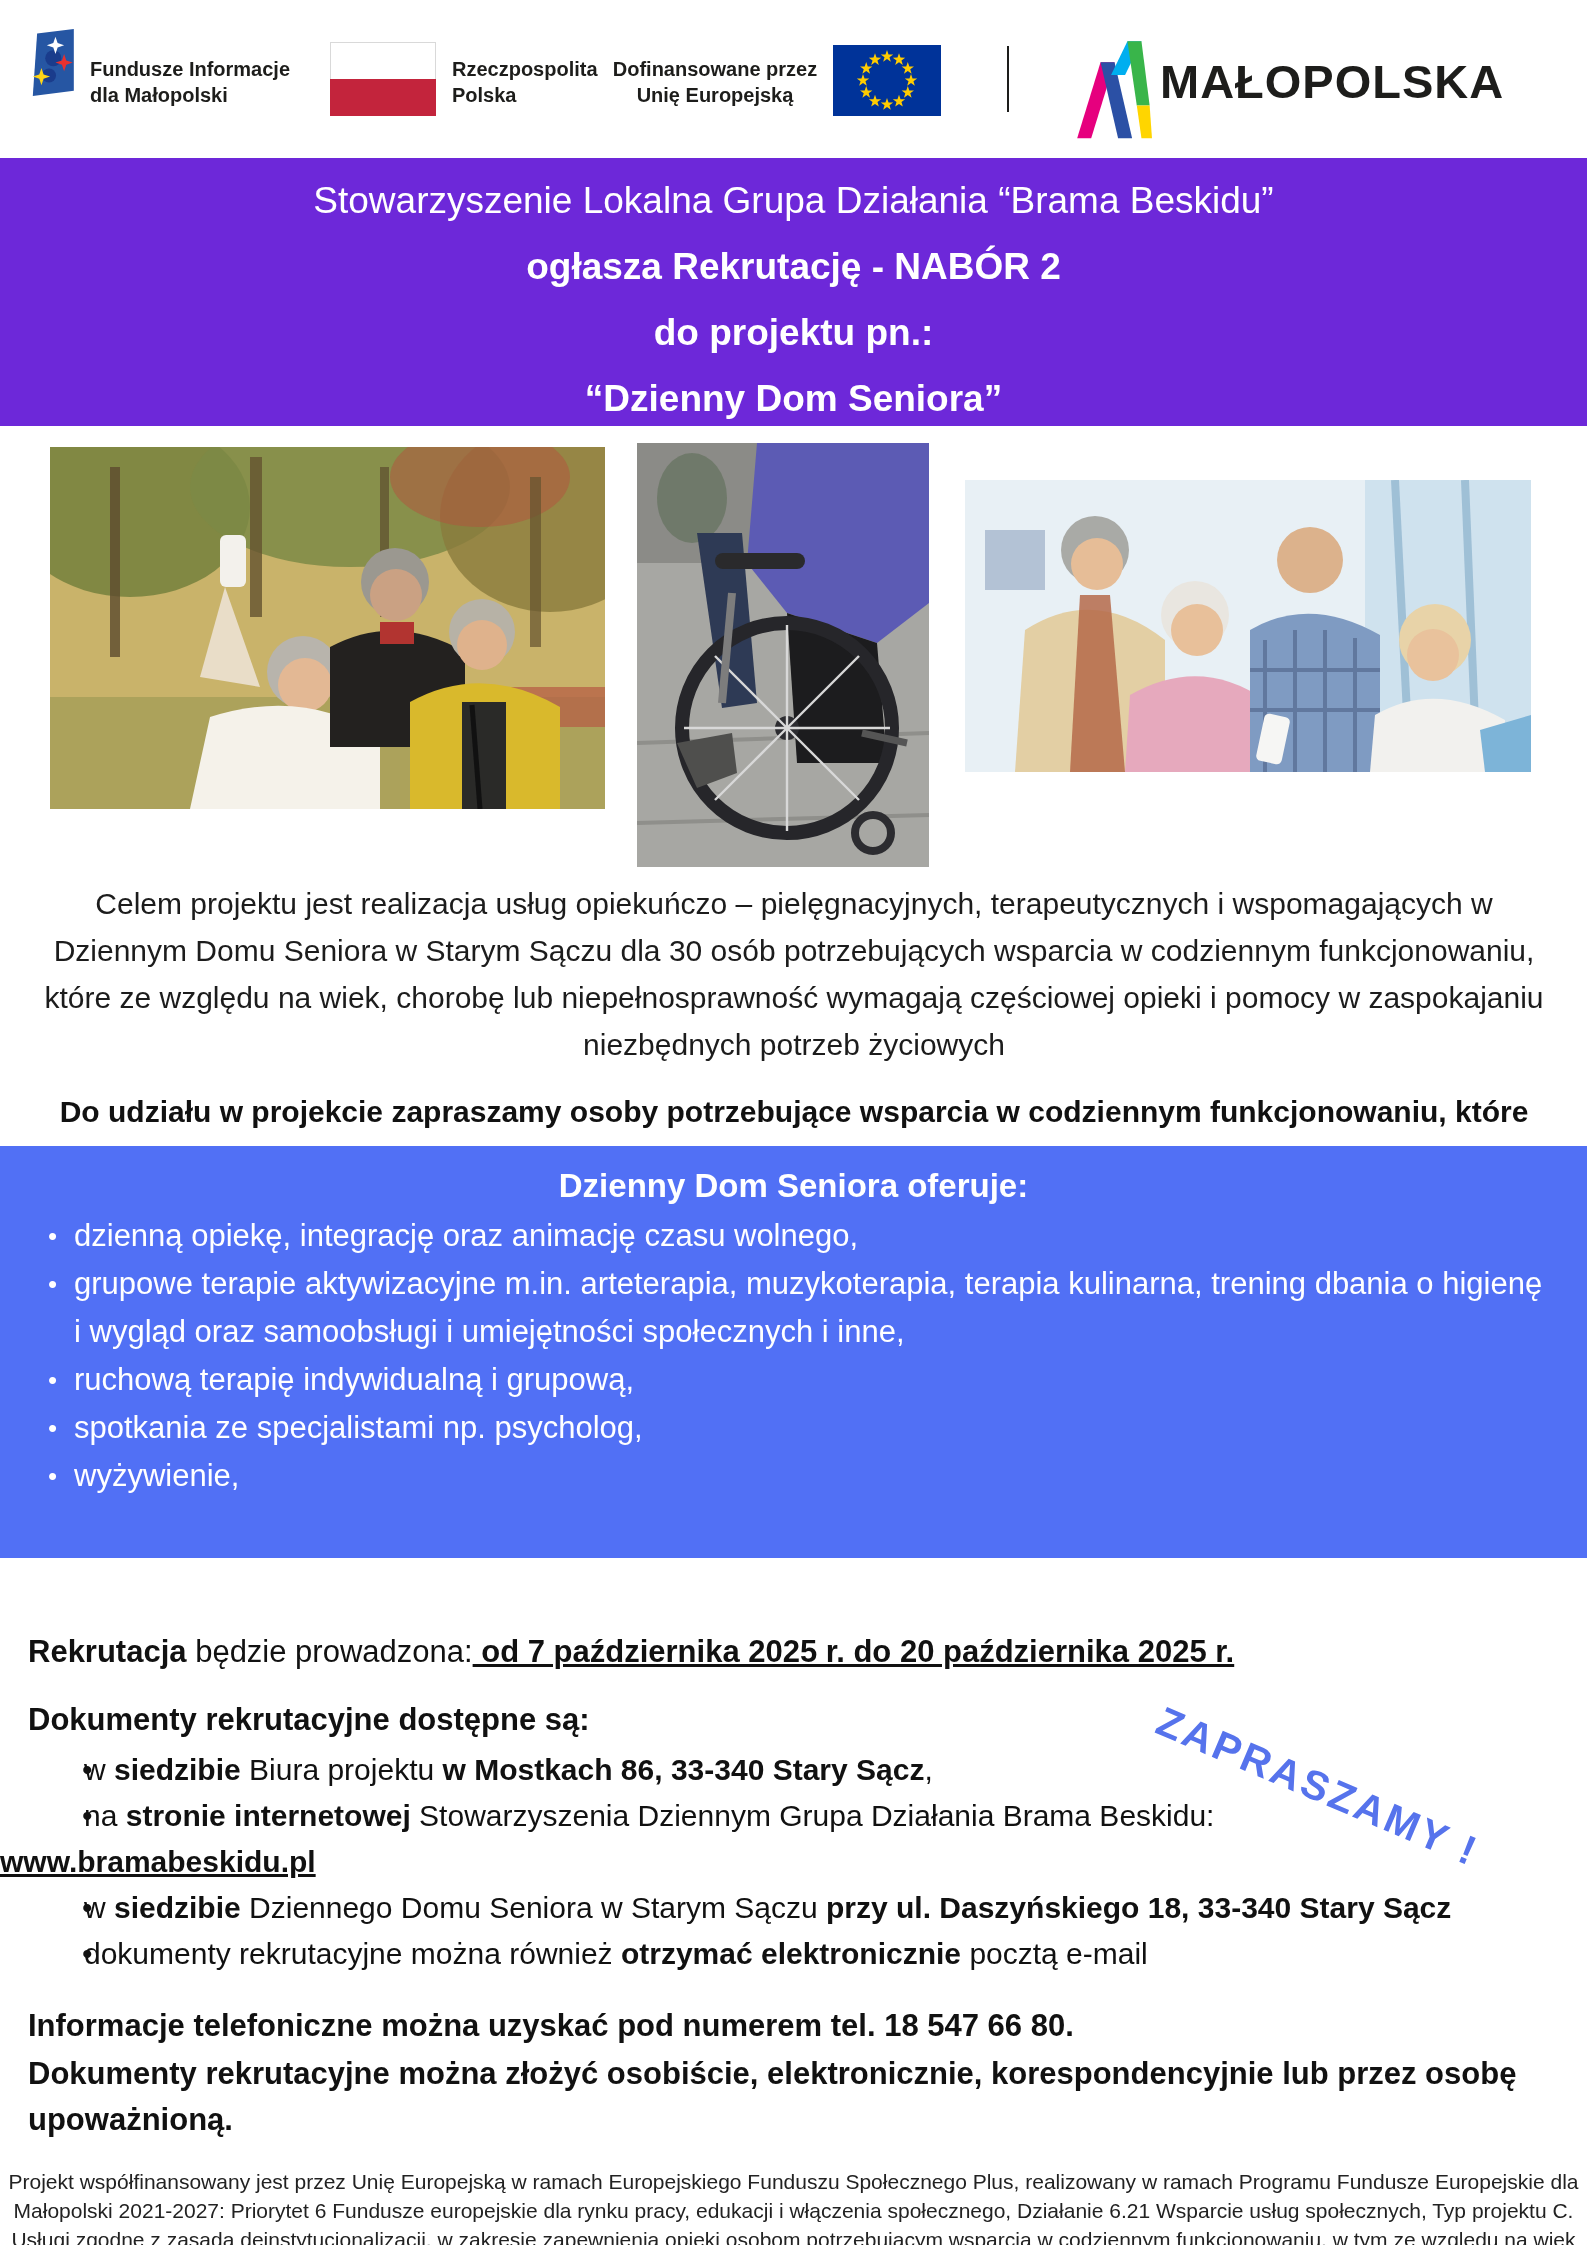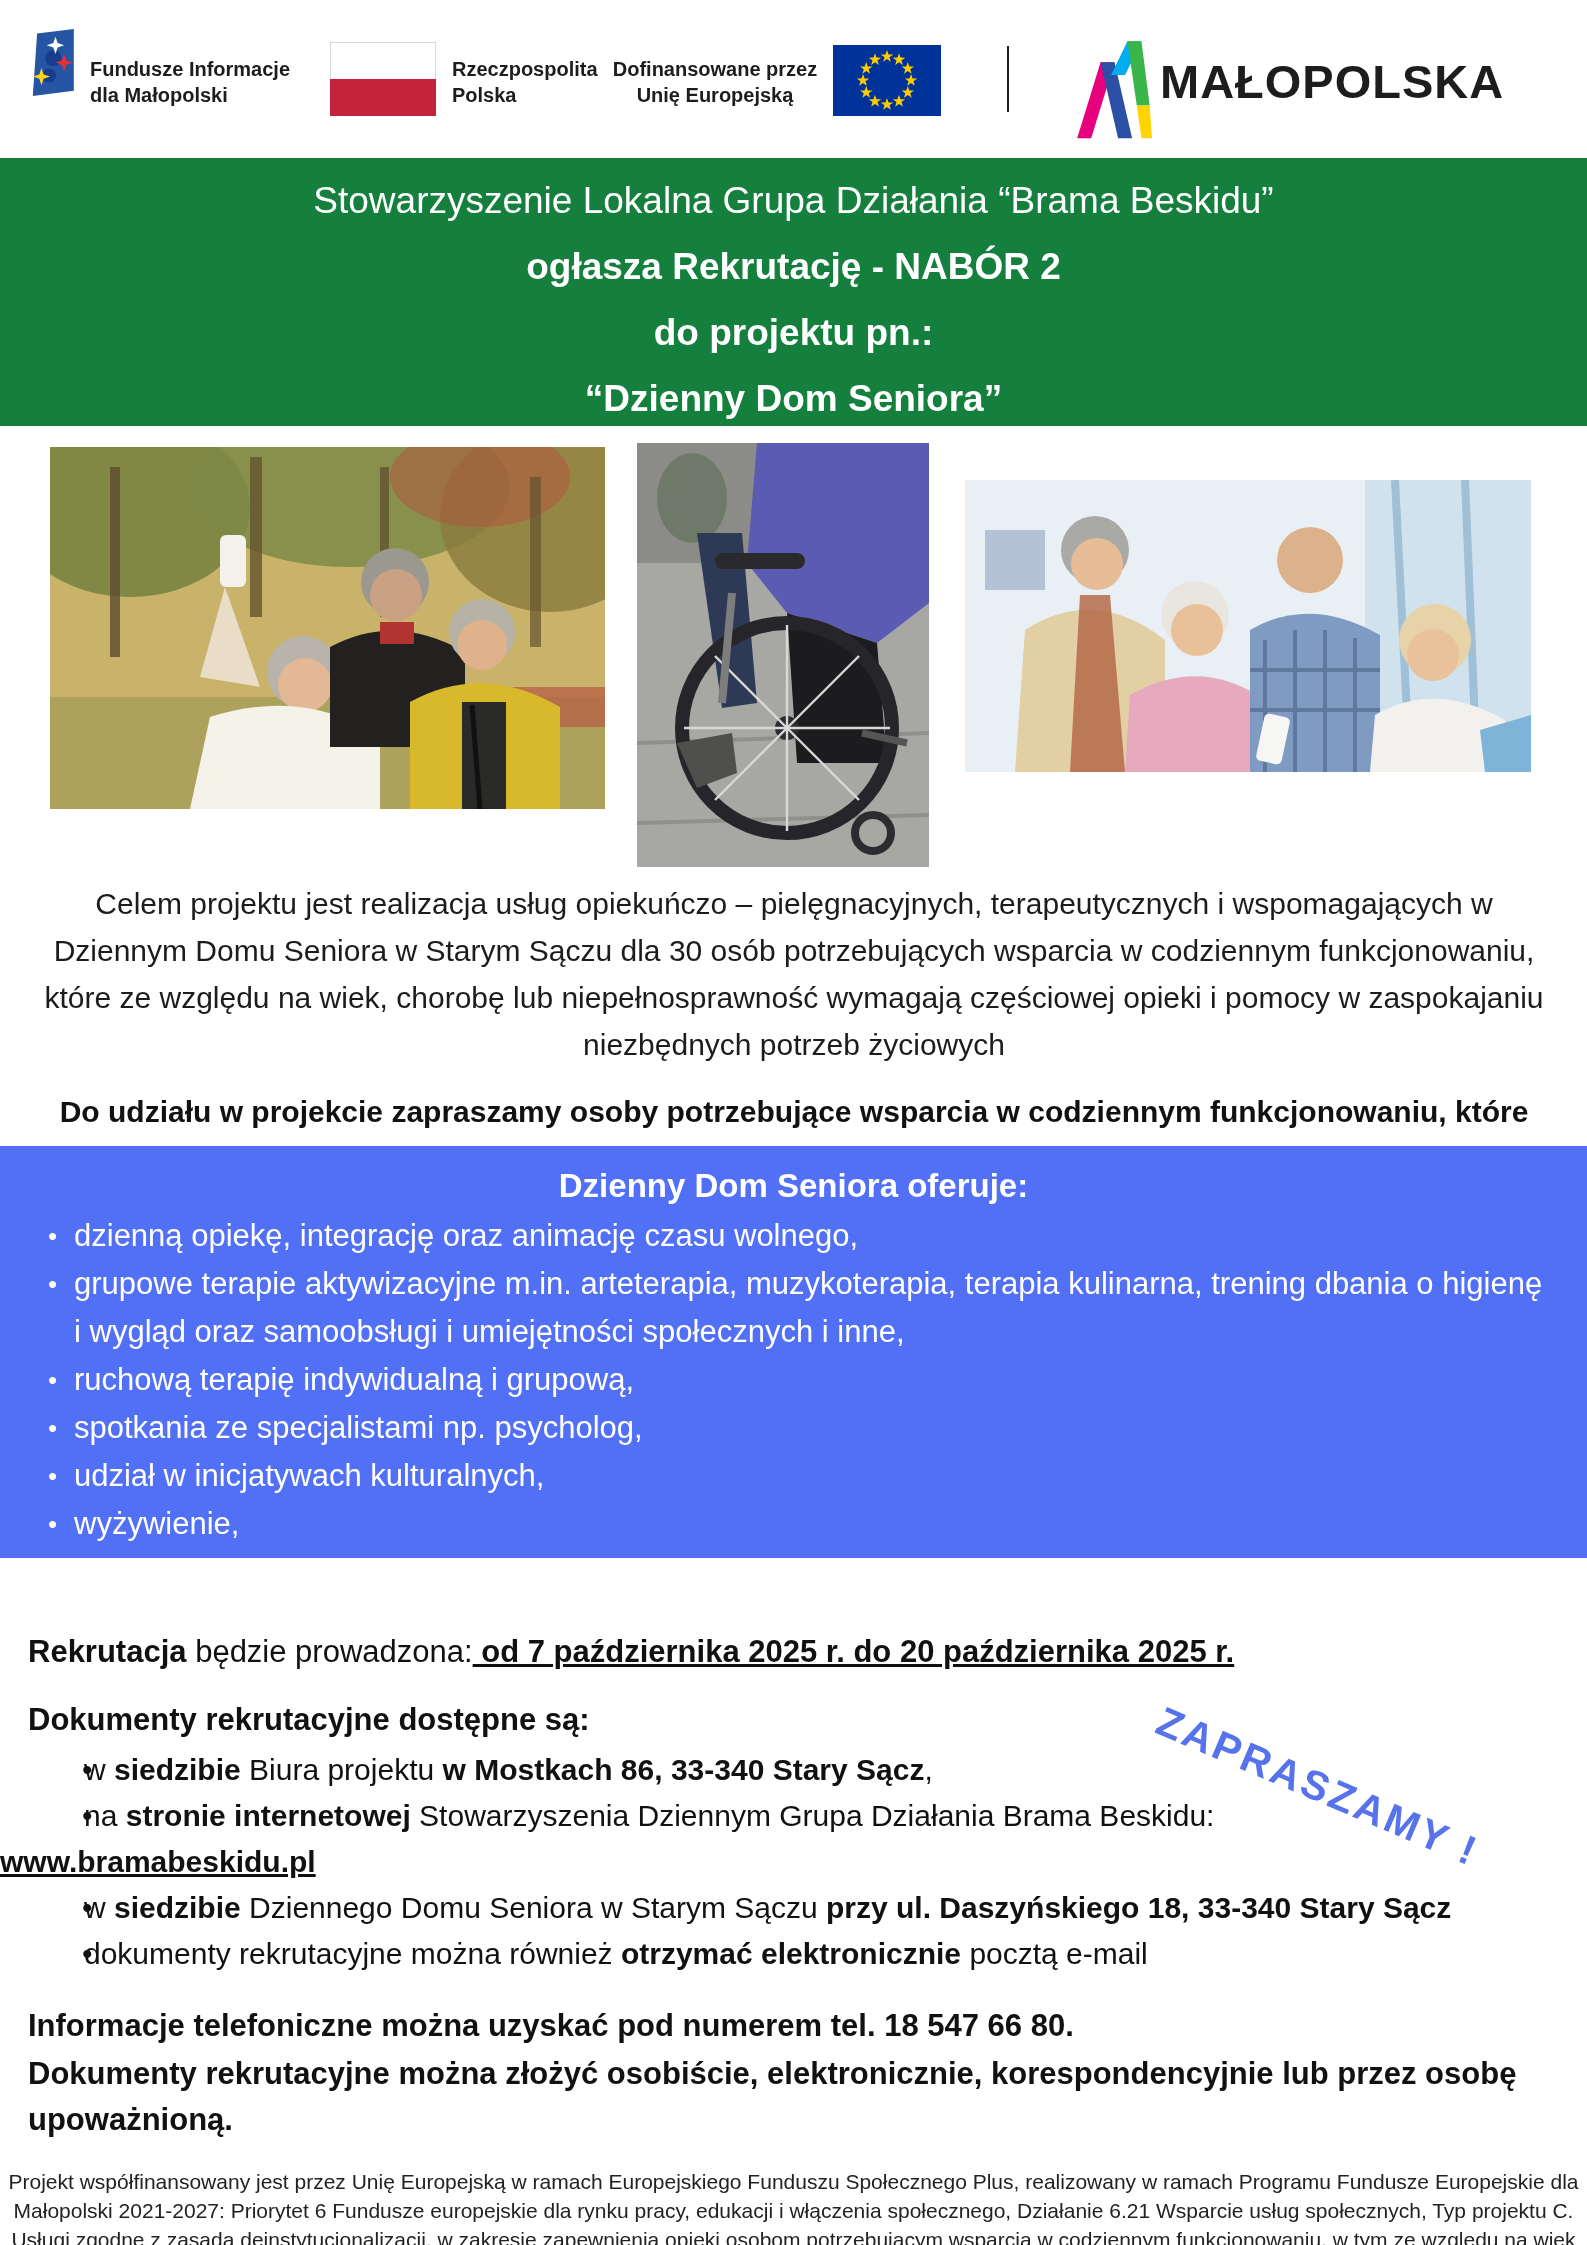--- a/index.html
+++ b/index.html
@@ -19,21 +19,21 @@
   .pl-flag{position:absolute;left:330px;top:42px;width:106px;height:74px;box-sizing:border-box;}
   .pl-flag .w{height:50%;background:#fff;border:1px solid #d9d9d9;border-bottom:none;box-sizing:border-box;}
   .pl-flag .r{height:50%;background:#C3243C;}
   .pl-text{position:absolute;left:452px;top:56px;font-size:20px;line-height:26px;font-weight:600;color:#1d1d1b;}
   .eu-text{position:absolute;left:610px;top:56px;width:210px;text-align:center;font-size:20px;line-height:26px;font-weight:600;color:#1d1d1b;}
   .eu-flag{position:absolute;left:833px;top:45px;width:108px;height:71px;background:#003399;}
   .hdr-divider{position:absolute;left:1007px;top:46px;width:2px;height:66px;background:#1d1d1b;}
   .mp-mark{position:absolute;left:1076px;top:40px;width:76px;height:76px;}
   .mp-text{position:absolute;left:1160px;top:54px;font-size:47px;font-weight:600;letter-spacing:1px;color:#1d1d1b;}
   
-  .banner{position:absolute;top:158px;left:0;width:1587px;height:268px;background:#15803d;color:#fff;text-align:center;}
+  .banner{position:absolute;top:158px;left:0;width:1587px;height:268px;background:#6d28d9;color:#fff;text-align:center;}
   .banner .ln{font-size:37px;line-height:66px;}
   .banner .ln1{font-weight:400;margin-top:10px;}
   .banner .b{font-weight:700;}
   
   .photos{position:absolute;top:426px;left:0;width:1587px;height:460px;}
   .photo{position:absolute;overflow:hidden;}
   .photo svg{display:block;width:100%;height:100%;}
   .ph1{left:50px;top:21px;width:555px;height:362px;}
   .ph2{left:637px;top:17px;width:292px;height:424px;}
   .ph3{left:965px;top:54px;width:566px;height:292px;}
@@ -248,21 +248,20 @@
   <div class="intro">Celem projektu jest realizacja usług opiekuńczo – pielęgnacyjnych, terapeutycznych i wspomagających w Dziennym Domu Seniora w Starym Sączu dla 30 osób potrzebujących wsparcia w codziennym funkcjonowaniu, które ze względu na wiek, chorobę lub niepełnosprawność wymagają częściowej opieki i pomocy w zaspokajaniu niezbędnych potrzeb życiowych</div>
   <div class="invite">Do udziału w projekcie zapraszamy osoby potrzebujące wsparcia w codziennym funkcjonowaniu, które zamieszkują, uczą się lub pracują na terenie powiatu nowosądeckiego lub miasta Nowego Sącza</div>
 
   <div class="offer">
     <div class="offer-title">Dzienny Dom Seniora oferuje:</div>
     <ul>
         <li>dzienną opiekę, integrację oraz animację czasu wolnego,</li>
         <li>grupowe terapie aktywizacyjne m.in. arteterapia, muzykoterapia, terapia kulinarna, trening dbania o higienę i wygląd oraz samoobsługi i umiejętności społecznych i inne,</li>
         <li>ruchową terapię indywidualną i grupową,</li>
         <li>spotkania ze specjalistami np. psycholog,</li>
-        <li>udział w inicjatywach kulturalnych,</li>
         <li>wyżywienie,</li>
       </ul>
   </div>
 
   <div class="lower">
     <div class="rekrut"><span class="b">Rekrutacja</span><span> będzie prowadzona:</span><span class="b u"> od 7 października 2025 r. do 20 października 2025 r.</span></div>
     <div class="docs-head">Dokumenty rekrutacyjne dostępne są:</div>
     <ul class="docs">
         <li><span>w </span><span class="b">siedzibie</span><span> Biura projektu </span><span class="b">w Mostkach 86, 33-340 Stary Sącz</span><span>,</span></li>
         <li><span>na </span><span class="b">stronie internetowej</span><span> Stowarzyszenia Dziennym Grupa Działania Brama Beskidu:</span></li>

